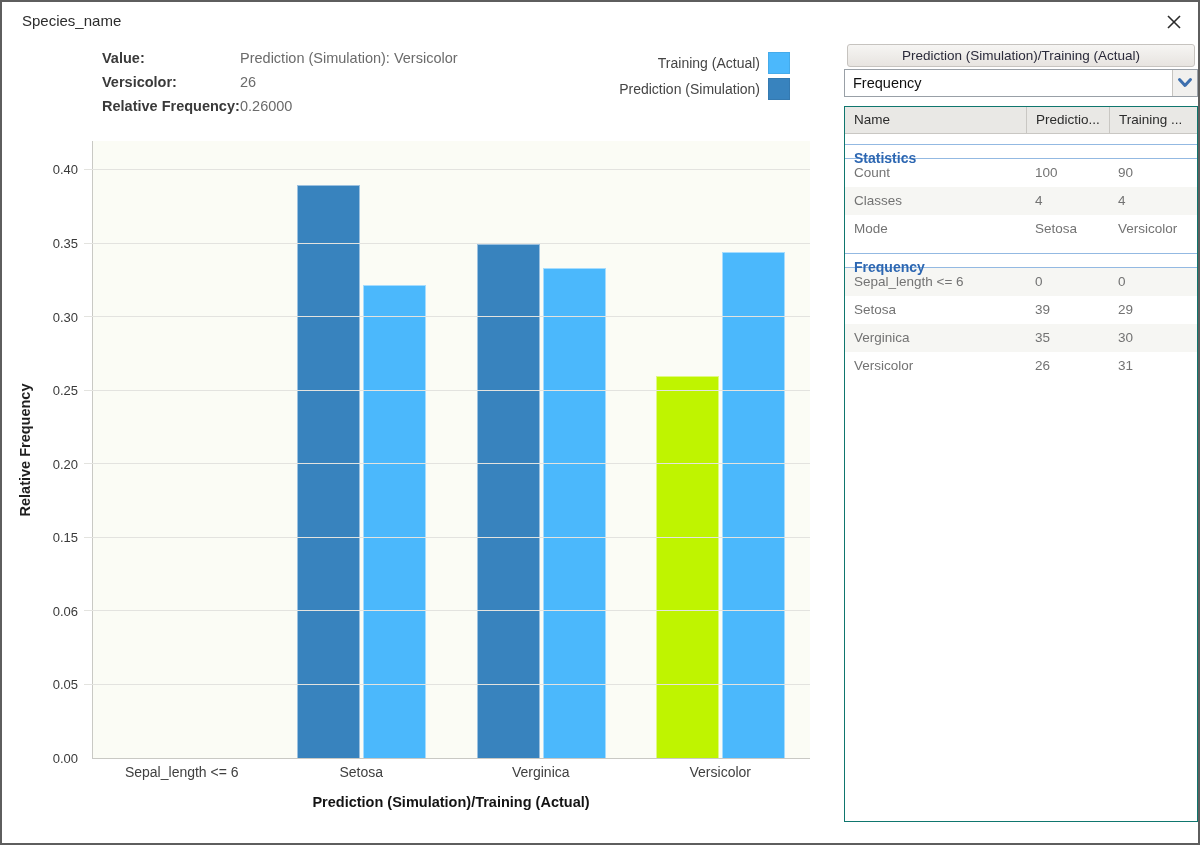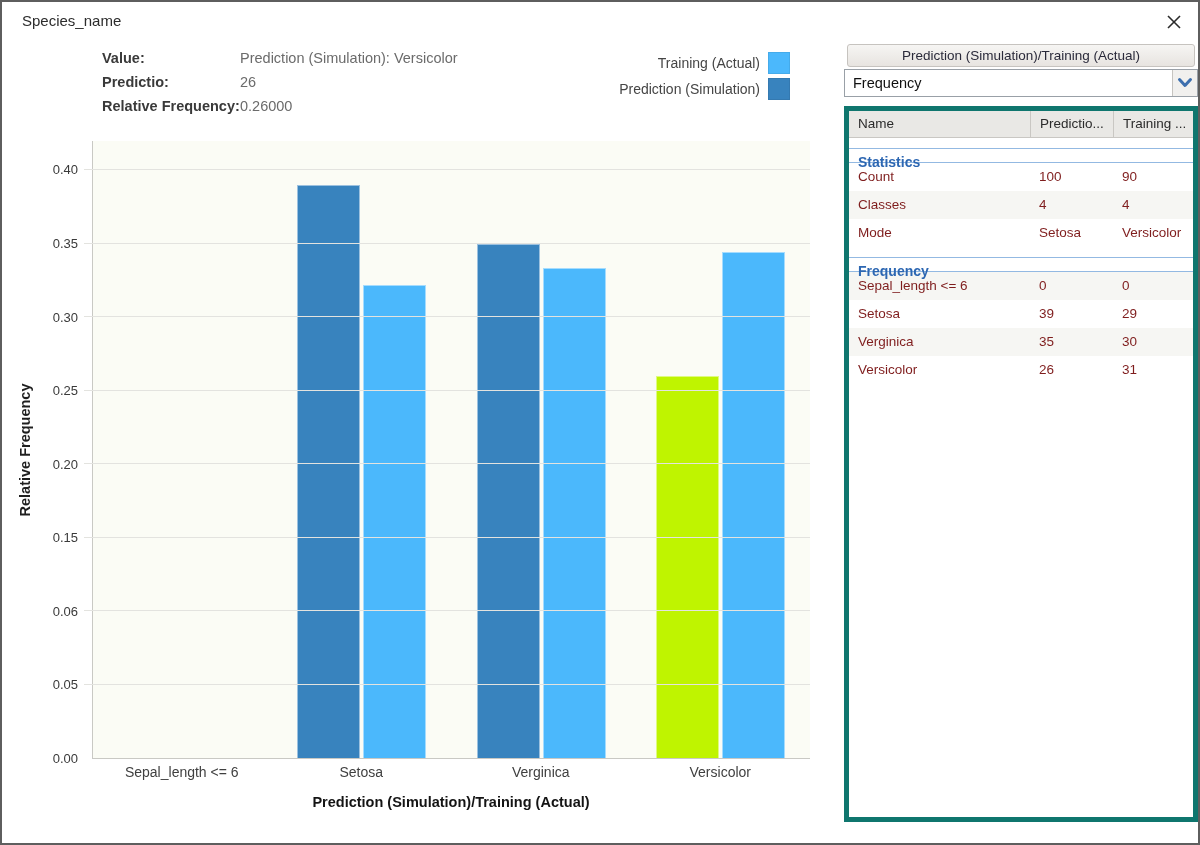--- a/index.html
+++ b/index.html
@@ -57,29 +57,29 @@
     background:linear-gradient(#f6f5f3,#e7e4e0); border:1px solid #c6c3bf; border-radius:3px;
     font-family:"Liberation Sans",sans-serif; font-size:13.5px; color:#2a2a3a; cursor:pointer; }
   .combo { position:absolute; left:1px; right:1px; top:67px; height:28px;
     background:#ffffff; border:1px solid #99a0a7; display:flex; align-items:stretch; cursor:pointer; }
   .combo-text { flex:1 1 auto; font-size:14.5px; color:#101010; padding-left:8px;
     display:flex; align-items:center; }
   .combo-arrow { flex:0 0 25px; background:#f1f0ee; border-left:1px solid #c6c4c0;
     display:flex; align-items:center; justify-content:center; }
 
   .dtable { position:absolute; left:1px; right:1px; top:104px; height:716px;
-    background:#ffffff; border:5px solid #0f766e; overflow:hidden; }
+    background:#ffffff; border:1px solid #0f766e; overflow:hidden; }
   .trow { display:grid; grid-template-columns:181px 83px 1fr; }
   .thead { height:27px; background:#e9e8e5; border-bottom:1px solid #c9c7c3; }
   .thead .tcell { line-height:26px; font-size:13.5px; color:#2b2b2b; padding-left:9px; }
   .thead .tcell + .tcell { border-left:1px solid #c9c7c3; }
   .tsection { height:15px; margin-top:10px; border-top:1px solid #93b9e2; border-bottom:1px solid #93b9e2;
     line-height:26px; font-weight:bold; font-size:14px; color:#2d67b2; padding-left:9px; }
   .drow { height:28px; }
-  .drow .tcell { line-height:28px; font-size:13.5px; color:#7f1d1d; padding-left:9px;
+  .drow .tcell { line-height:28px; font-size:13.5px; color:#737373; padding-left:9px;
     white-space:nowrap; overflow:hidden; }
   .drow.alt { background:#f6f6f3; }
 </style>
 </head>
 <body>
 
 <div class="window">
 
   <div class="titlebar">
     <div class="win-title">Species_name</div>
@@ -90,21 +90,21 @@
       </svg>
     </div>
   </div>
 
   <div class="info">
     <div class="info-row">
       <span class="info-label">Value:</span>
       <span class="info-value">Prediction (Simulation): Versicolor</span>
     </div>
     <div class="info-row">
-      <span class="info-label">Predictio:</span>
+      <span class="info-label">Versicolor:</span>
       <span class="info-value">26</span>
     </div>
     <div class="info-row">
       <span class="info-label">Relative Frequency:</span>
       <span class="info-value">0.26000</span>
     </div>
   </div>
 
   <div class="legend">
       <div class="legend-item">

